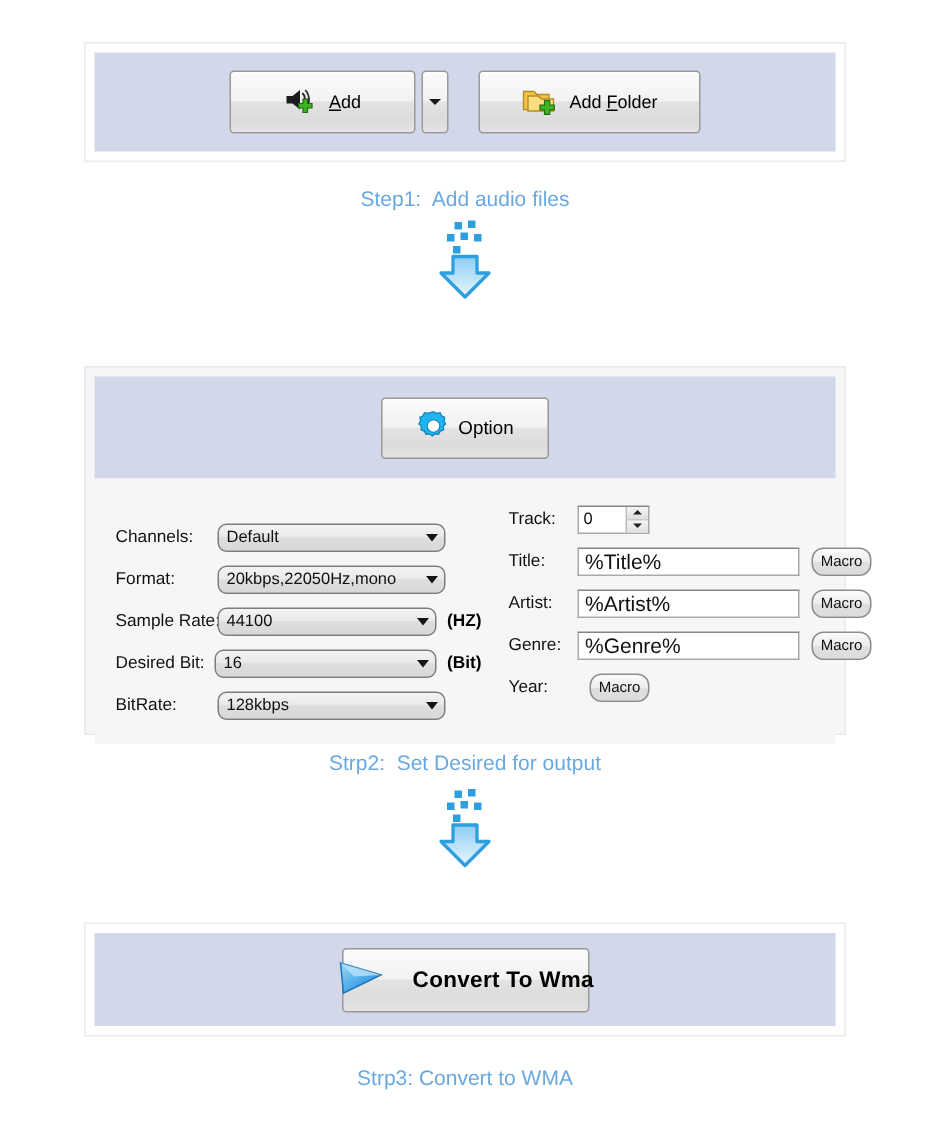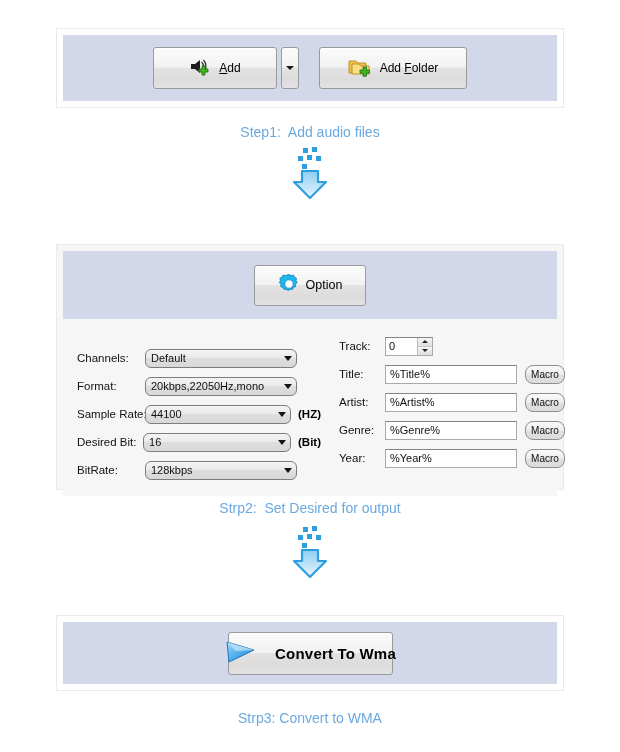--- a/index.html
+++ b/index.html
@@ -190,26 +190,26 @@
     width: 0; height: 0;
     border-left: 4px solid transparent;
     border-right: 4px solid transparent;
     border-top: 5px solid #141414;
     margin-left: 4px;
   }
 
   
   .text-input {
     box-sizing: border-box;
-    width: 132px;
+    width: 148px;
     height: 19px;
     border: 1px solid #a9a9a9;
     border-top-color: #848484;
     background: #ffffff;
-    font-size: 11px;
+    font-size: 14px;
     color: #111;
     padding: 0 4px;
     font-family: "Liberation Sans", sans-serif;
     outline: none;
   }
 
   
   .spinner {
     box-sizing: border-box;
     width: 48px;
@@ -436,21 +436,20 @@
       </div>
 
       <div class="field-row">
         <span class="field-label right-label">Genre:</span>
         <input class="text-input" value="%Genre%" style="">
         <div class="macro-btn">Macro</div>
       </div>
 
       <div class="field-row">
         <span class="field-label right-label">Year:</span>
-        <input class="text-input" value="%Year%" style="">
         <div class="macro-btn">Macro</div>
       </div>
 
     </div>
   </div>
 </div>
 
 <div class="step-caption" id="caption-step2">Strp2:  Set Desired for output</div>
 
 <div class="arrow-graphic" id="arrow-2">

